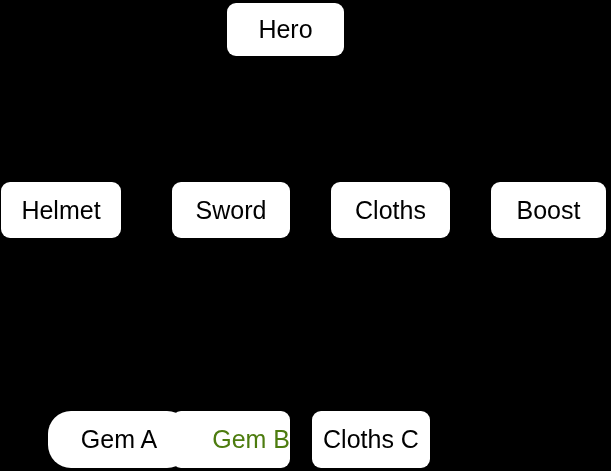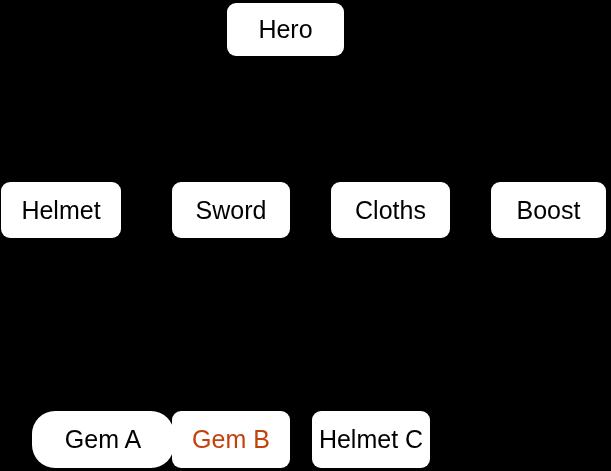--- a/index.html
+++ b/index.html
@@ -41,22 +41,22 @@
   </div>
   <div class="node" style="left: 331px; top: 182px; width: 119px; height: 56px; background: rgb(255, 255, 255); color: rgb(0, 0, 0);">
     <span class="node-label">Cloths</span>
   </div>
   <div class="node" style="left: 172px; top: 182px; width: 118px; height: 56px; background: rgb(255, 255, 255); color: rgb(0, 0, 0);">
     <span class="node-label">Sword</span>
   </div>
   <div class="node" style="left: 491px; top: 182px; width: 115px; height: 56px; background: rgb(255, 255, 255); color: rgb(0, 0, 0); justify-content: center;">
     <span class="node-label">Boost</span>
   </div>
-  <div class="node" style="left: 32px; top: 411px; width: 142px; height: 57px; background: rgb(255, 255, 255); color: rgb(0, 0, 0); border-radius: 23px;">
+  <div class="node" style="left: 48px; top: 411px; width: 142px; height: 57px; background: rgb(255, 255, 255); color: rgb(0, 0, 0); border-radius: 23px;">
     <span class="node-label">Gem A</span>
   </div>
-  <div class="node" style="left: 172px; top: 411px; width: 118px; height: 57px; background: rgb(255, 255, 255); color: #c2410c;">
+  <div class="node" style="left: 172px; top: 411px; width: 118px; height: 57px; background: rgb(255, 255, 255); color: #4d7c0f; justify-content: flex-end;">
     <span class="node-label">Gem B</span>
   </div>
   <div class="node" style="left: 312px; top: 411px; width: 118px; height: 57px; background: rgb(255, 255, 255); color: rgb(0, 0, 0);">
-    <span class="node-label">Helmet C</span>
+    <span class="node-label">Cloths C</span>
   </div>
 </div>
 
 </body></html>

